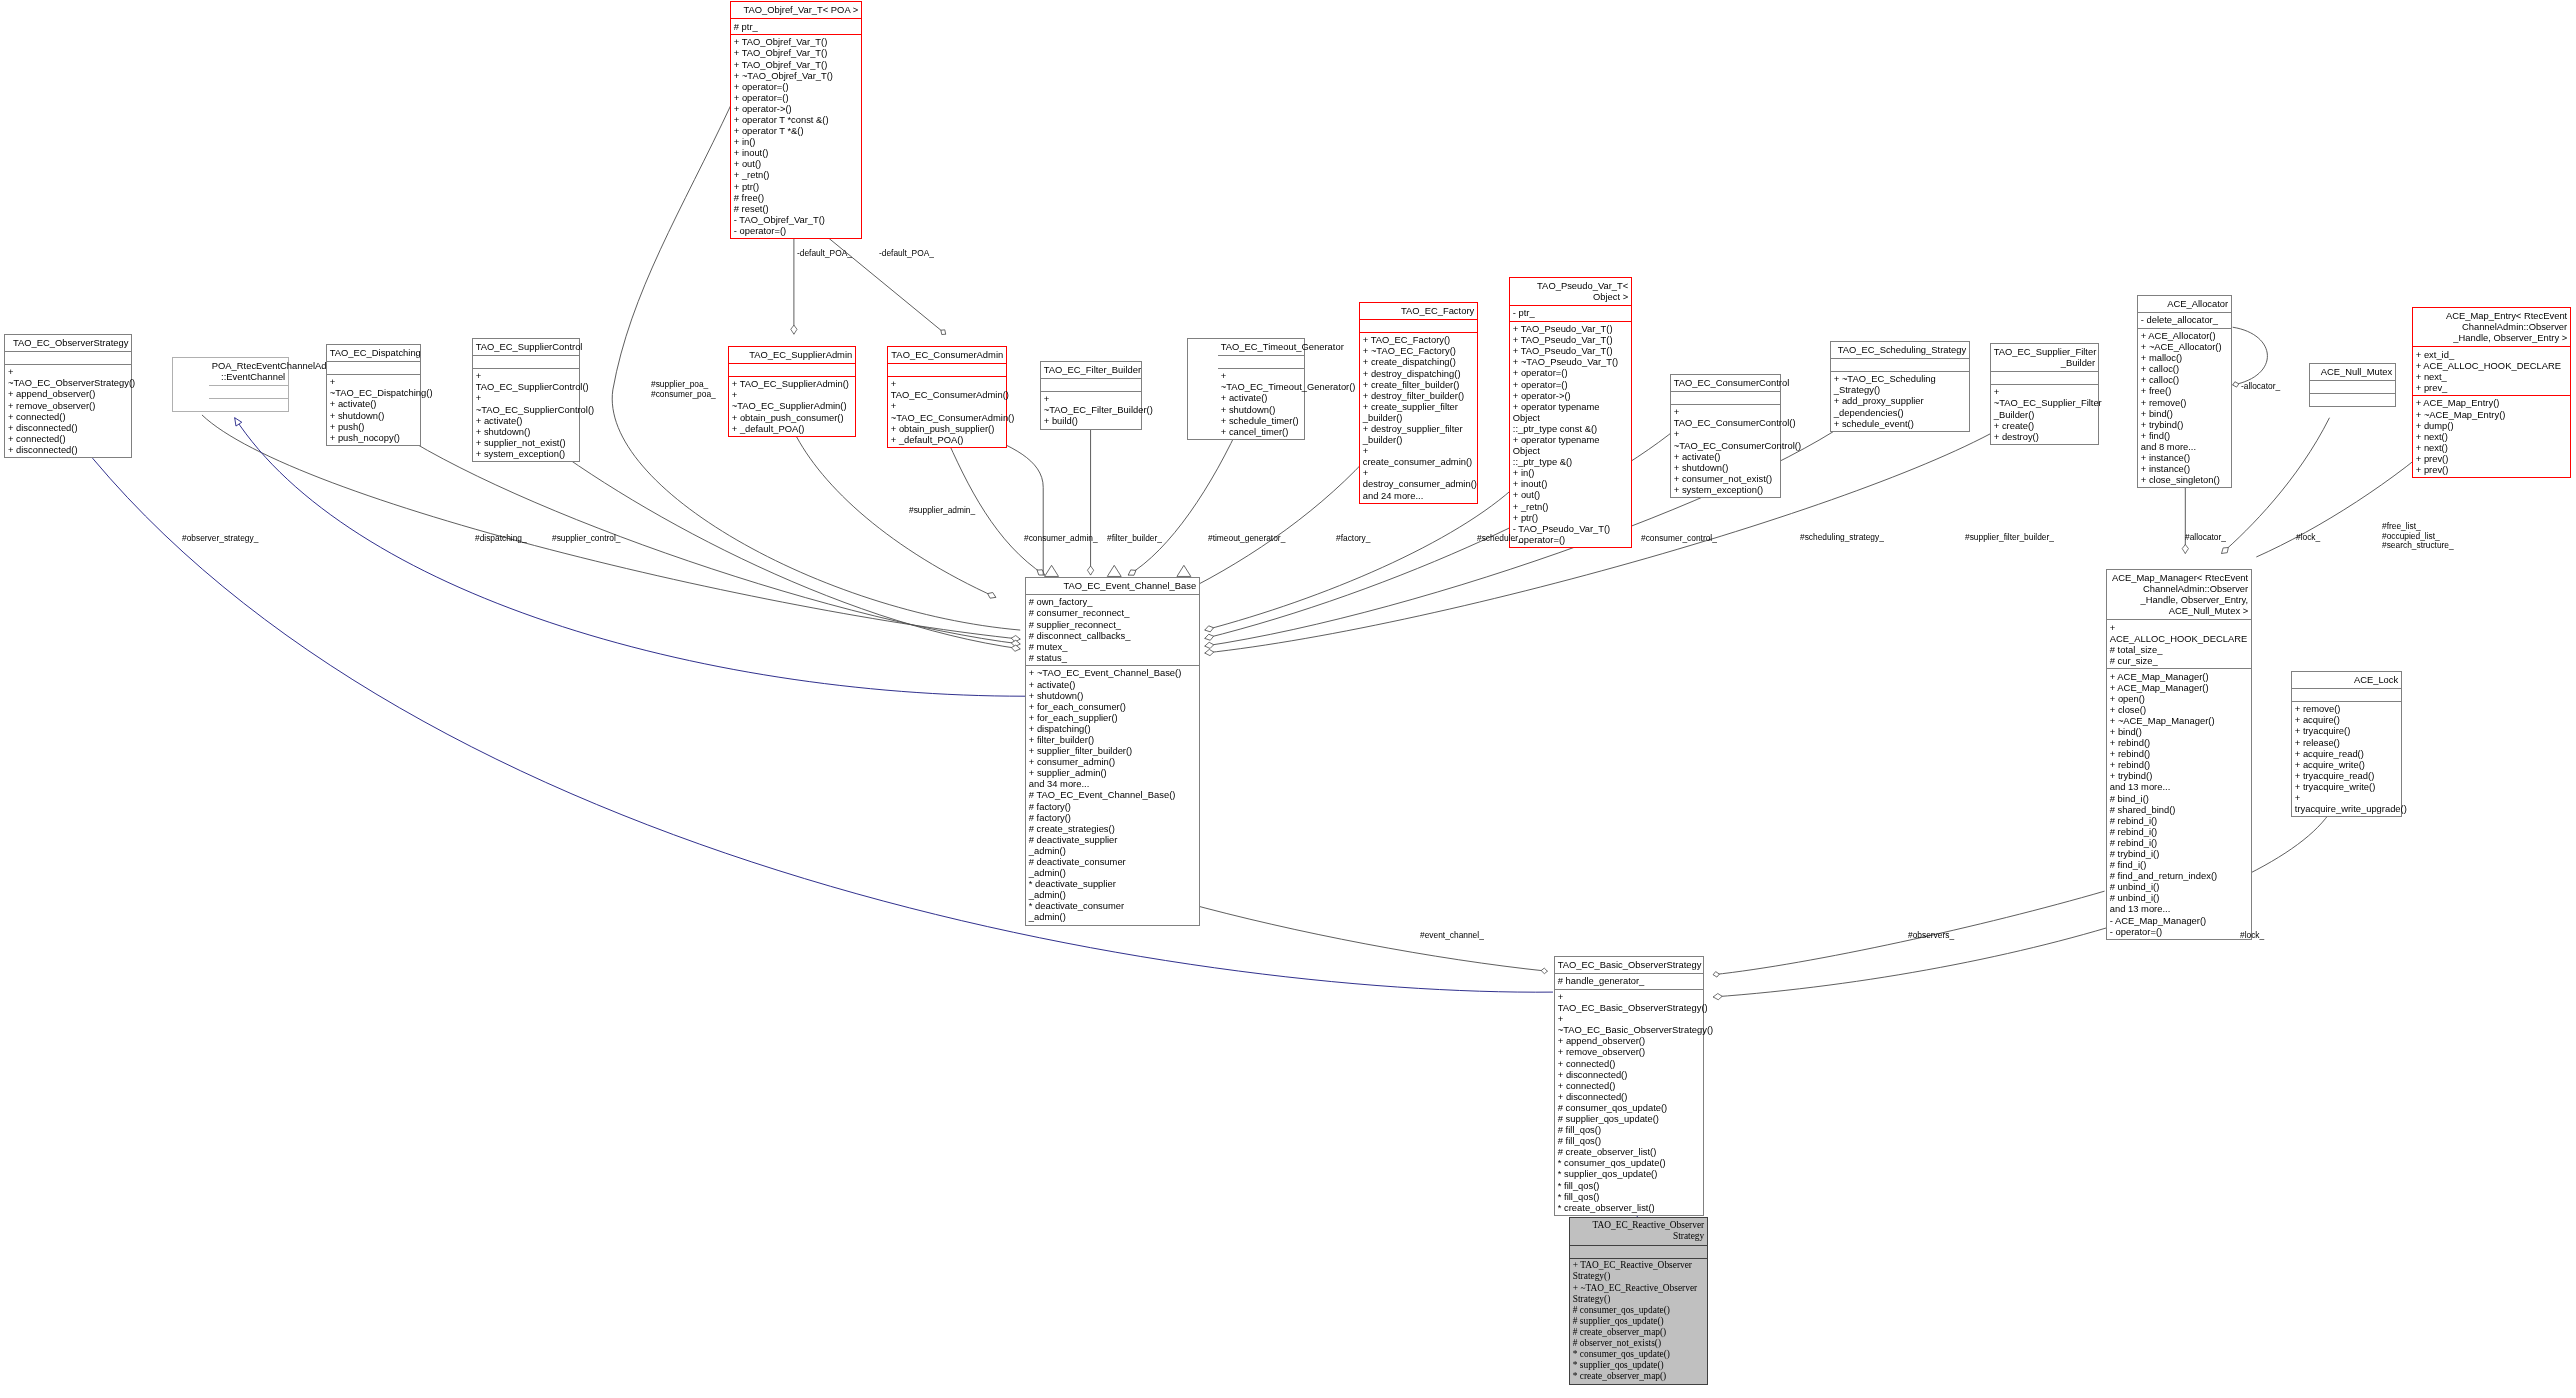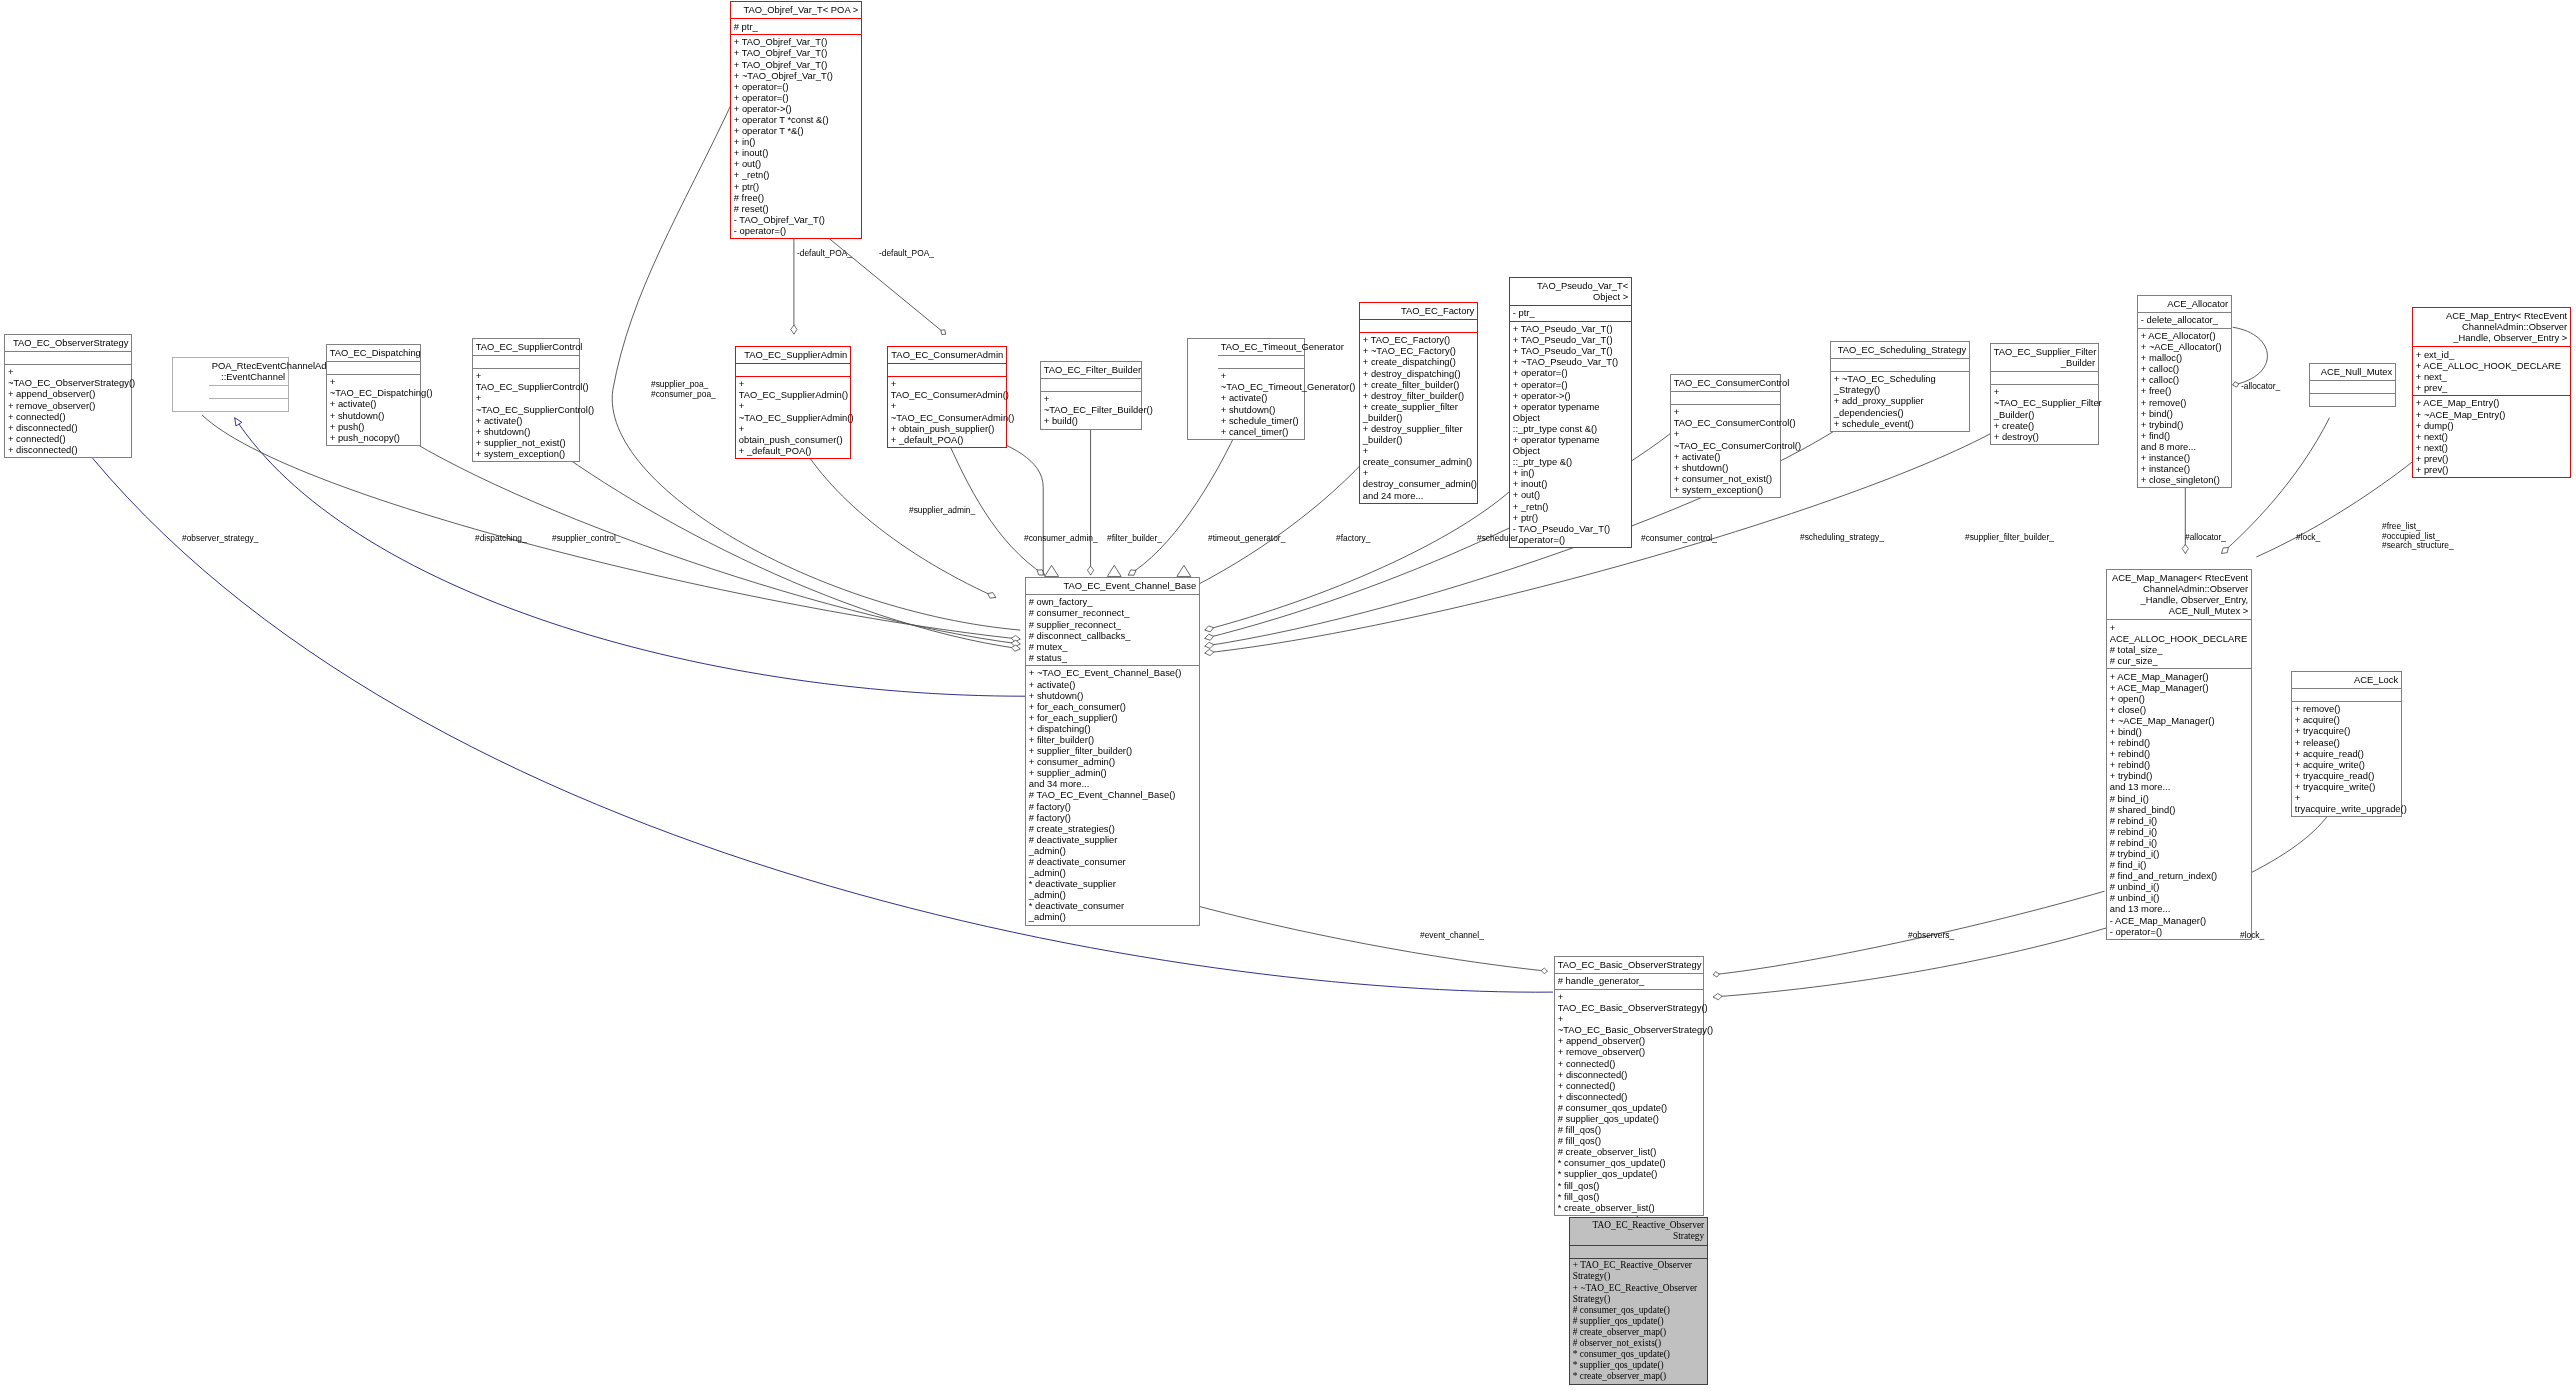--- a/index.html
+++ b/index.html
@@ -212,21 +212,21 @@
         <div class="attrs"></div>
         <div class="ops">
           <div>+ TAO_EC_SupplierControl()</div>
           <div>+ ~TAO_EC_SupplierControl()</div>
           <div>+ activate()</div>
           <div>+ shutdown()</div>
           <div>+ supplier_not_exist()</div>
           <div>+ system_exception()</div>
         </div>
       </div>
-      <div class="node red" style="left: 728px; top: 346px; width: 116px; margin-left: 7px;">
+      <div class="node red" style="left: 728px; top: 346px; width: 128px;">
         <div class="title">TAO_EC_SupplierAdmin</div>
         <div class="attrs"></div>
         <div class="ops">
           <div>+ TAO_EC_SupplierAdmin()</div>
           <div>+ ~TAO_EC_SupplierAdmin()</div>
           <div>+ obtain_push_consumer()</div>
           <div>+ _default_POA()</div>
         </div>
       </div>
       <div class="node red" style="left: 887px; top: 346px; width: 120px;">

